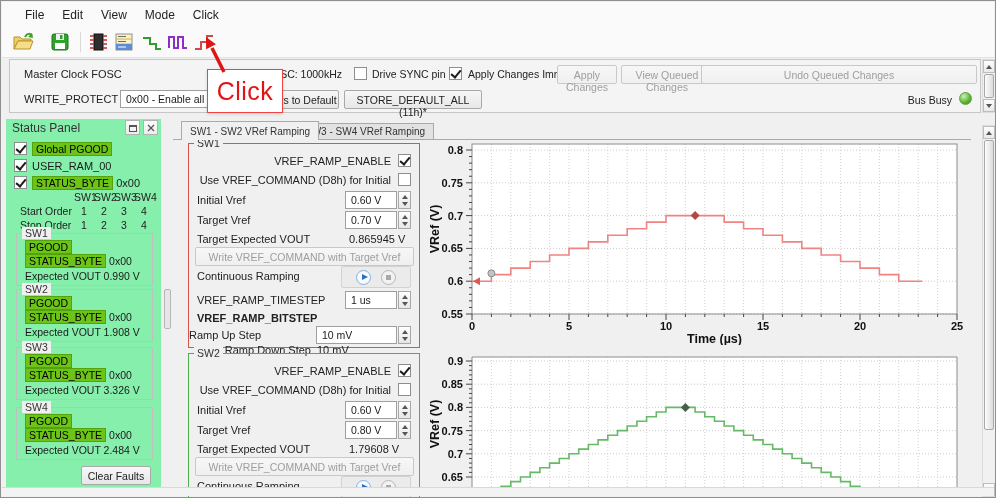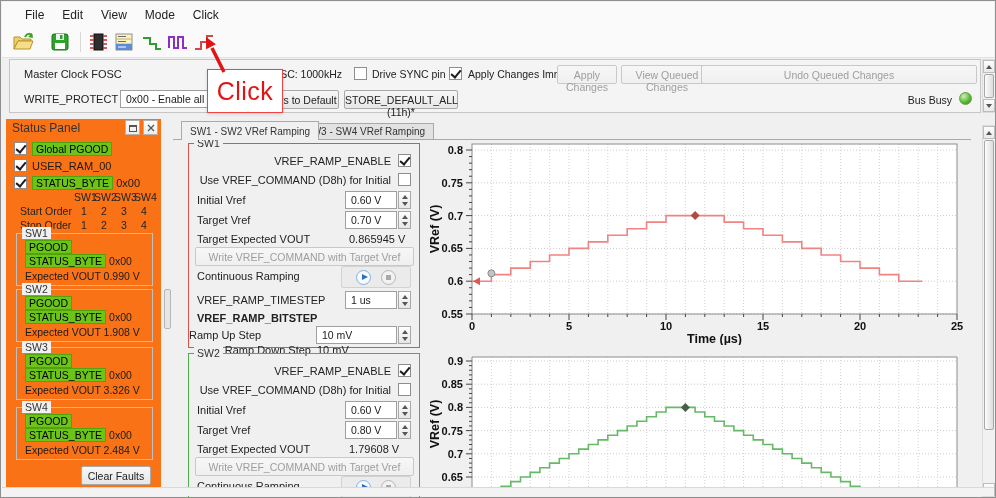--- a/index.html
+++ b/index.html
@@ -25,21 +25,21 @@
   .btn{position:absolute;border:1px solid #a9a9a9;border-radius:2px;background:linear-gradient(#f7f7f7,#e7e7e7);
        text-align:center;font-size:10.5px;color:#222;padding-top:3px;box-sizing:border-box;height:19px;}
   .btn.disabled{color:#9e9e9e;border-color:#c9c9c9;background:linear-gradient(#f7f7f7,#efefef);}
   .led{position:absolute;width:11px;height:11px;border-radius:50%;border:1px solid #6a9a57;
        background:radial-gradient(circle at 35% 30%,#cdf3ae,#55b431 60%,#2f8f1f);}
   
   .sb{position:absolute;width:14px;background:#f1f1f1;border:1px solid #dcdcdc;box-sizing:border-box;}
   .sb .arr{position:absolute;left:0;width:12px;height:13px;background:linear-gradient(#fdfdfd,#e9e9e9);border:1px solid #bdbdbd;box-sizing:border-box;display:flex;align-items:center;justify-content:center;}
   .sb .thumb{position:absolute;left:1px;width:10px;background:linear-gradient(90deg,#fdfdfd,#dcdcdc);border:1px solid #a8a8a8;border-radius:2px;box-sizing:border-box;}
   
-  .status-panel{position:absolute;left:5px;top:118px;width:155px;height:372px;background:#f97316;}
+  .status-panel{position:absolute;left:5px;top:118px;width:155px;height:372px;background:#86efac;}
   .sp-header{position:absolute;left:0;top:0;right:0;height:17px;display:flex;align-items:center;}
   .sp-title{font-size:12px;color:#333;padding-left:6px;flex:1;}
   .sp-ico{width:13px;height:13px;border:1px solid #b2b2b2;background:linear-gradient(#fdfdfd,#ececec);margin-right:3px;display:flex;align-items:center;justify-content:center;}
   .sp-item-label{position:absolute;left:26px;white-space:nowrap;}
   .chip{display:inline-block;background:#6cc417;border:1px solid #55a20f;padding:0 3px;line-height:12px;font-size:10.5px;color:#000;}
   .otbl{position:absolute;left:8px;font-size:10.5px;color:#222;display:grid;grid-template-columns:60px 20px 20px 20px 20px;}
   .otbl span{text-align:center;}
   .otbl .rowlab{text-align:left;padding-left:6px;}
   .gbox{position:absolute;border:1px solid #c0c0c0;box-sizing:border-box;}
   .gbox .legend{position:absolute;top:-7px;left:5px;background:#f0f0f0;padding:0 3px;font-size:10.5px;color:#333;}
@@ -157,21 +157,21 @@
 
     <span class="cfg-label" style="left:14px;top:33px">WRITE_PROTECT (10h)</span>
     <span class="combo" style="left:110px;top:30px">
       <span class="val" style="width:107px">0x00 - Enable all writes</span>
       <span class="stepper">
           <i class="tri-up"></i>
           <i class="tri-dn"></i>
         </span>
     </span>
     <span class="btn" style="left:232px;top:30px;width:97px">Registers to Default</span>
-    <span class="btn" style="left:334px;top:30px;width:114px">STORE_DEFAULT_ALL (11h)*</span>
+    <span class="btn" style="left:334px;top:30px;width:138px">STORE_DEFAULT_ALL (11h)*</span>
     <span class="cfg-label" style="right:28px;top:34px;font-size:10.5px">Bus Busy</span>
     <span class="led" style="right:8px;top:32px"></span>
   </div>
 
   <div class="sb" style="left:981px;top:58px;height:54px">
     <span class="arr" style="top:0">
         <i class="tri-up"></i>
       </span>
     <span class="thumb" style="top:14px;height:24px"></span>
     <span class="arr" style="bottom:0">

